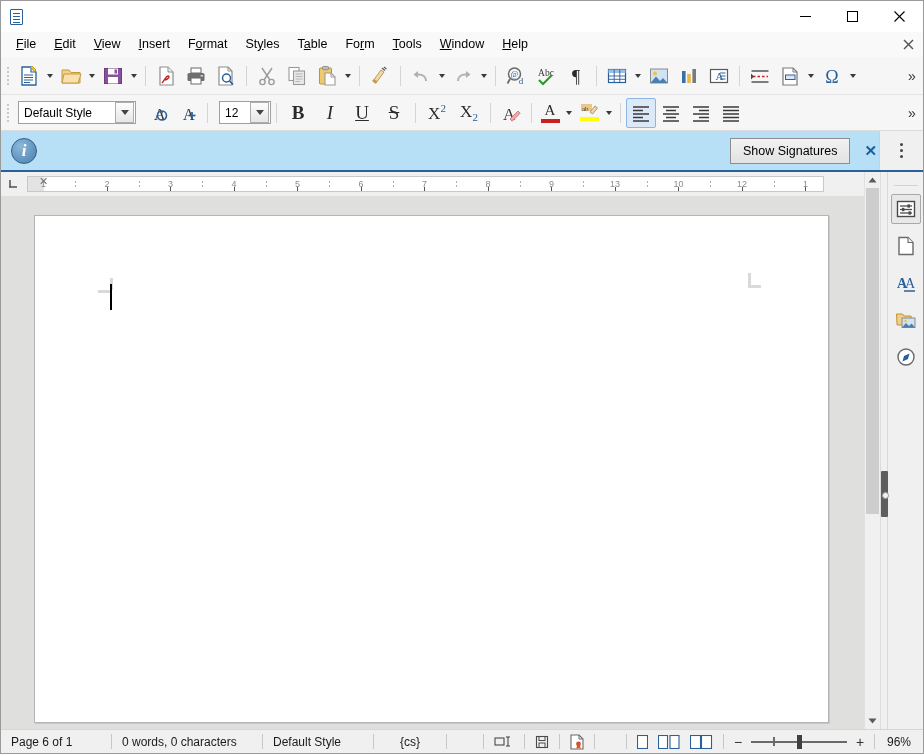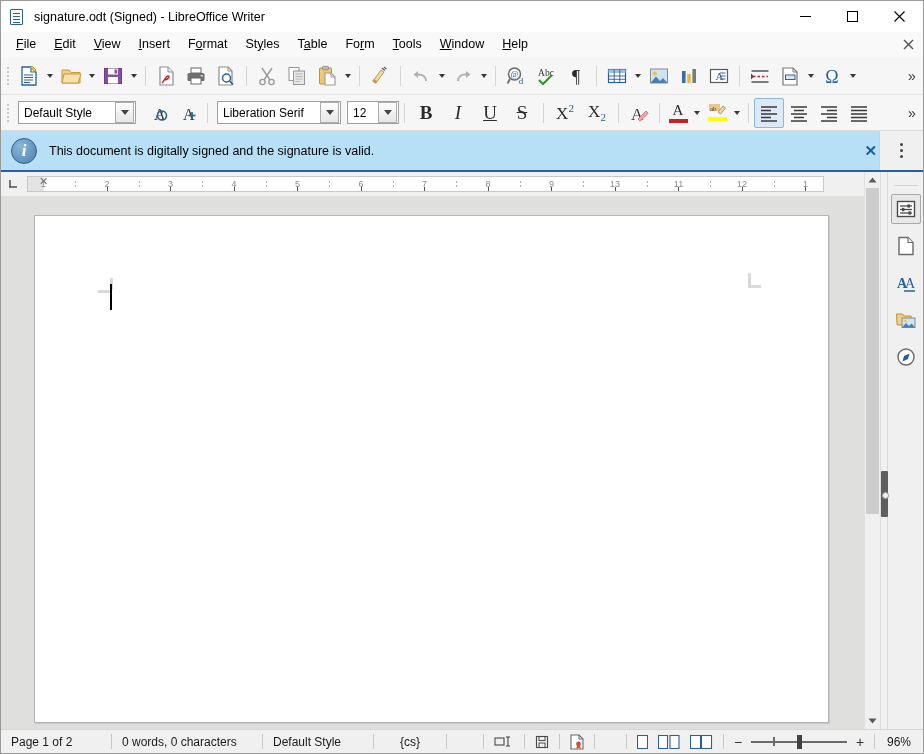--- a/index.html
+++ b/index.html
@@ -308,21 +308,20 @@
 </style>
 </head>
 <body>
 
 <div id="app">
 
   <div class="titlebar">
     <div class="app-icon">
       <div class="doc-glyph"></div>
     </div>
-    <div class="title-text">signature.odt (Signed) - LibreOffice Writer</div>
     <div class="winbtns">
       <div class="winbtn">
         <svg width="11" height="11">
             <line x1="0" y1="5.5" x2="11" y2="5.5" stroke="#000" stroke-width="1"></line>
           </svg>
       </div>
       <div class="winbtn">
         <svg width="11" height="11">
             <rect x="0.5" y="0.5" width="10" height="10" fill="none" stroke="#000" stroke-width="1"></rect>
           </svg>
@@ -617,24 +616,20 @@
         <text x="7" y="18" font-size="16" fill="#3a3a3a" font-family="Liberation Serif, serif">A</text>
         <g stroke="#2a6099" stroke-width="1.7">
             <line x1="16" y1="10" x2="16" y2="17"></line>
             <line x1="12.5" y1="13.5" x2="19.5" y2="13.5"></line>
           </g>
       </svg>
     </div>
 
     <div class="tsep"></div>
 
-    <div class="combo" style="width:124px;">
-      <div class="cval">Liberation Serif</div>
-      <div class="cbtn"></div>
-    </div>
 
     <div class="combo" style="width:52px;margin-left:6px;">
       <div class="cval">12</div>
       <div class="cbtn"></div>
     </div>
 
     <div class="tsep"></div>
 
     <div class="tbtn" style="min-width:32px;">
       <span style="font-family:'Liberation Serif',serif;font-size:19px;font-weight:bold;color:#2b2b2b;">B</span>
@@ -730,22 +725,22 @@
           <line x1="3" y1="19" x2="19" y2="19"></line>
         </g>
       </svg>
     </div>
 
     <div class="overflow">»</div>
   </div>
 
   <div class="infobar">
     <div class="info-icon">i</div>
-    <div class="info-text">This document is digitally signed and the signature is valid.</div>
     <div class="info-actions">
+      <div class="btn-std">Show Signatures</div>
       <div class="info-close">✕</div>
     </div>
     <div class="infobar-sidebar-stub">
       <div class="vdots">
           <i></i>
           <i></i>
           <i></i>
         </div>
     </div>
   </div>
@@ -786,21 +781,21 @@
             <span class="rtab" style="left: 393px;"></span>
             <span class="rtick" style="left: 460px;">8</span>
             <span class="rdot" style="left: 491.75px;"></span>
             <span class="rtab" style="left: 456.5px;"></span>
             <span class="rtick" style="left: 523.5px;">9</span>
             <span class="rdot" style="left: 555.25px;"></span>
             <span class="rtab" style="left: 520px;"></span>
             <span class="rtick" style="left: 587px;">13</span>
             <span class="rdot" style="left: 618.75px;"></span>
             <span class="rtab" style="left: 583.5px;"></span>
-            <span class="rtick" style="left: 650.5px;">11</span>
+            <span class="rtick" style="left: 650.5px;">10</span>
             <span class="rdot" style="left: 682.25px;"></span>
             <span class="rtab" style="left: 647px;"></span>
             <span class="rtick" style="left: 714px;">12</span>
             <span class="rdot" style="left: 745.75px;"></span>
             <span class="rtab" style="left: 710.5px;"></span>
             <span class="rtick" style="left: 777.5px;">1</span>
             <span class="rtab" style="left: 774px;"></span>
             <span class="rindent" style="left: 11px;">✕</span>
           </div>
       </div>
@@ -887,21 +882,21 @@
       <div class="sb-item">
         <svg width="22" height="22" viewBox="0 0 22 22">
           <circle cx="11" cy="11" r="8" fill="#fff" stroke="#6a6a6a" stroke-width="1.4"></circle>
           <path d="M14.5 7.5L9 10l-1.5 5.5L13 13z" fill="#2a6099"></path>
         </svg>
       </div>
     </div>
   </div>
 
   <div class="statusbar">
-    <div class="st-cell" style="min-width:110px;">Page 1 of 2</div>
+    <div class="st-cell" style="min-width:110px;">Page 6 of 1</div>
     <div class="st-sep"></div>
     <div class="st-cell" style="min-width:150px;">0 words, 0 characters</div>
     <div class="st-sep"></div>
     <div class="st-cell" style="min-width:110px;">Default Style</div>
     <div class="st-sep"></div>
     <div class="st-cell" style="min-width:72px;text-align:center;">{cs}</div>
     <div class="st-sep"></div>
 
     <div style="width:36px;"></div>
 

